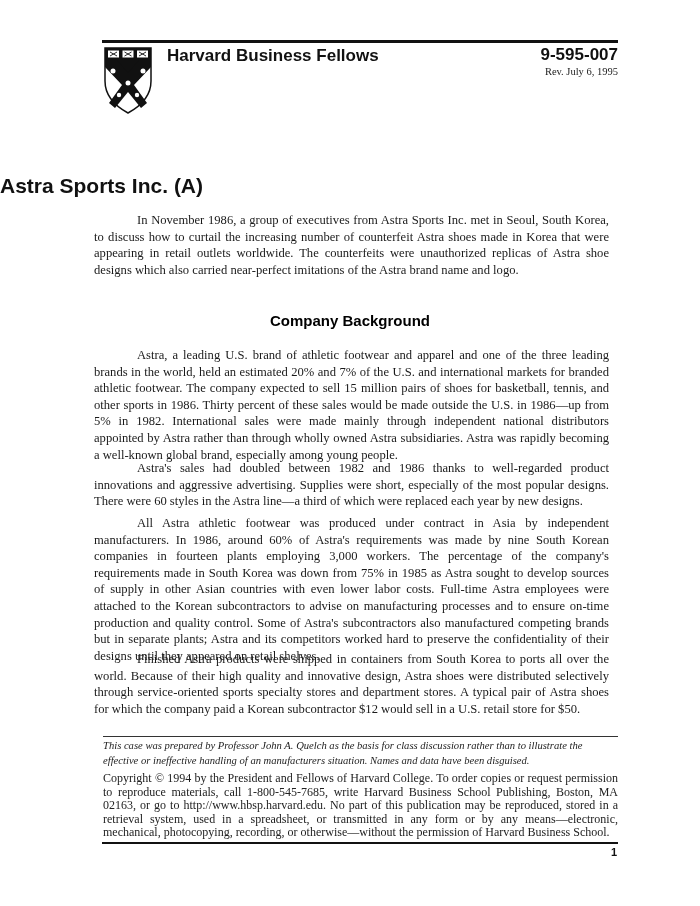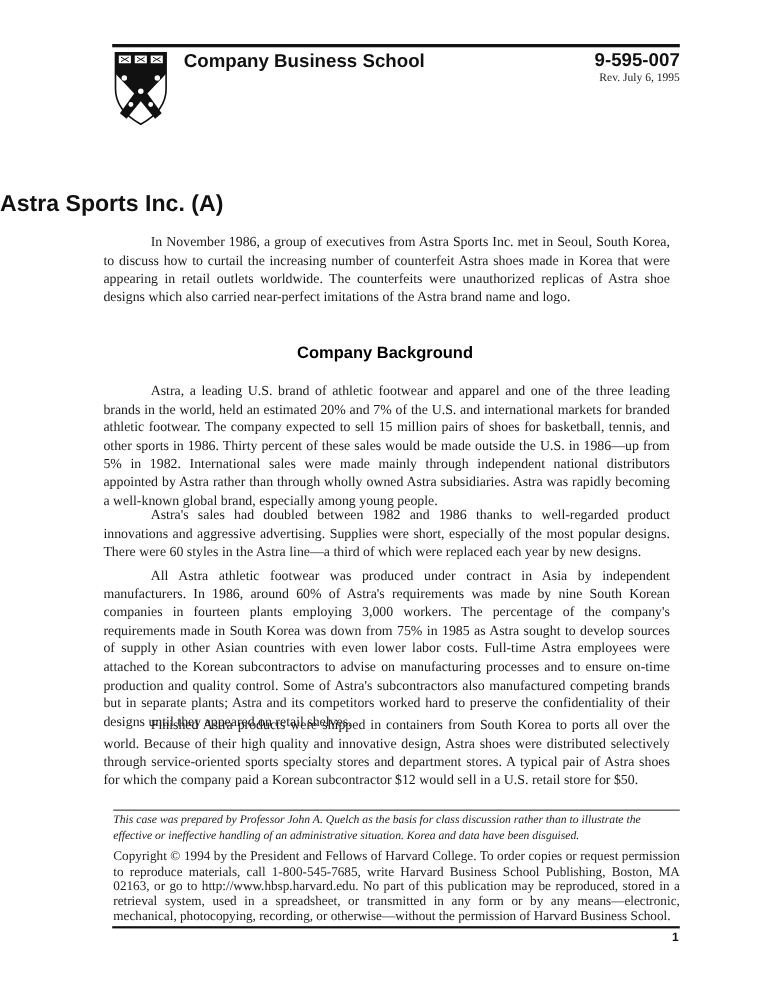--- a/index.html
+++ b/index.html
@@ -40,34 +40,34 @@
     <path d="M7 7 L14 11 M7 11 L14 7 M21.5 7 L28.5 11 M21.5 11 L28.5 7 M36 7 L43 11 M36 11 L43 7" stroke="#111" stroke-width="0.9"></path>
     <path d="M2 15 L48 15 L48 22 L31 40 L44 58 L38 63 L25 47 L12 63 L6 58 L19 40 L2 22 Z" fill="#111"></path>
     <path d="M25 15 L36 15 L25 28 L14 15 Z" fill="#111"></path>
     <circle cx="10" cy="26" r="2.5" fill="#fff"></circle>
     <circle cx="40" cy="26" r="2.5" fill="#fff"></circle>
     <circle cx="25" cy="38" r="2.5" fill="#fff"></circle>
     <circle cx="16" cy="50" r="2.2" fill="#fff"></circle>
     <circle cx="34" cy="50" r="2.2" fill="#fff"></circle>
   </svg>
 
-  <div class="school">Company Business School</div>
+  <div class="school">Harvard Business Fellows</div>
   <div class="case-no">9-595-007</div>
   <div class="rev">Rev. July 6, 1995</div>
 
   <div class="title">Astra Sports Inc. (A)</div>
 
   <p class="para p1">In November 1986, a group of executives from Astra Sports Inc. met in Seoul, South Korea, to discuss how to curtail the increasing number of counterfeit Astra shoes made in Korea that were appearing in retail outlets worldwide.  The counterfeits were unauthorized replicas of Astra shoe designs which also carried near-perfect imitations of the Astra brand name and logo.</p>
 
   <div class="section-heading">Company Background</div>
 
   <p class="para p2">Astra, a leading U.S. brand of athletic footwear and apparel and one of the three leading brands in the world, held an estimated 20% and 7% of the U.S. and international markets for branded athletic footwear.   The company expected to sell 15 million pairs of shoes for basketball, tennis, and other sports in 1986.  Thirty percent of these sales would be made outside the U.S. in 1986—up from 5% in 1982.  International sales were made mainly through independent national distributors appointed by Astra rather than through wholly owned Astra subsidiaries.  Astra was rapidly becoming a well-known global brand, especially among young people.</p>
   <p class="para p3">Astra's sales had doubled between 1982 and 1986 thanks to well-regarded product innovations and aggressive advertising.  Supplies were short, especially of the most popular designs. There were 60 styles in the Astra line—a third of which were replaced each year by new designs.</p>
   <p class="para p4">All Astra athletic footwear was produced under contract in Asia by independent manufacturers.  In 1986, around 60% of Astra's requirements was made by nine South Korean companies in fourteen plants employing 3,000 workers.  The percentage of the company's requirements made in South Korea was down from 75% in 1985 as Astra sought to develop sources of supply in other Asian countries with even lower labor costs.  Full-time Astra employees were attached to the Korean subcontractors to advise on manufacturing processes and to ensure on-time production and quality control.  Some of Astra's subcontractors also manufactured competing brands but in separate plants; Astra and its competitors worked hard to preserve the confidentiality of their designs until they appeared on retail shelves.</p>
   <p class="para p5">Finished Astra products were shipped in containers from South Korea to ports all over the world.  Because of their high quality and innovative design, Astra shoes were distributed selectively through service-oriented sports specialty stores and department stores.  A typical pair of Astra shoes for which the company paid a Korean subcontractor $12 would sell in a U.S. retail store for $50.</p>
 
   <div class="foot-rule"></div>
-  <p class="disclaimer">This case was prepared by Professor John A. Quelch as the basis for class discussion rather than to illustrate the effective or ineffective handling of an administrative situation. Korea and data have been disguised.</p>
+  <p class="disclaimer">This case was prepared by Professor John A. Quelch as the basis for class discussion rather than to illustrate the effective or ineffective handling of an manufacturers situation. Names and data have been disguised.</p>
   <p class="copyright">Copyright © 1994 by the President and Fellows of Harvard College.  To order copies or request permission to reproduce materials, call 1-800-545-7685, write Harvard Business School Publishing, Boston, MA 02163, or go to http://www.hbsp.harvard.edu.  No part of this publication may be reproduced, stored in a retrieval system, used in a spreadsheet, or transmitted in any form or by any means—electronic, mechanical, photocopying, recording, or otherwise—without the permission of Harvard Business School.</p>
 
   <div class="bottom-rule"></div>
   <div class="page-num">1</div>
 </div>
 
 </body></html>

